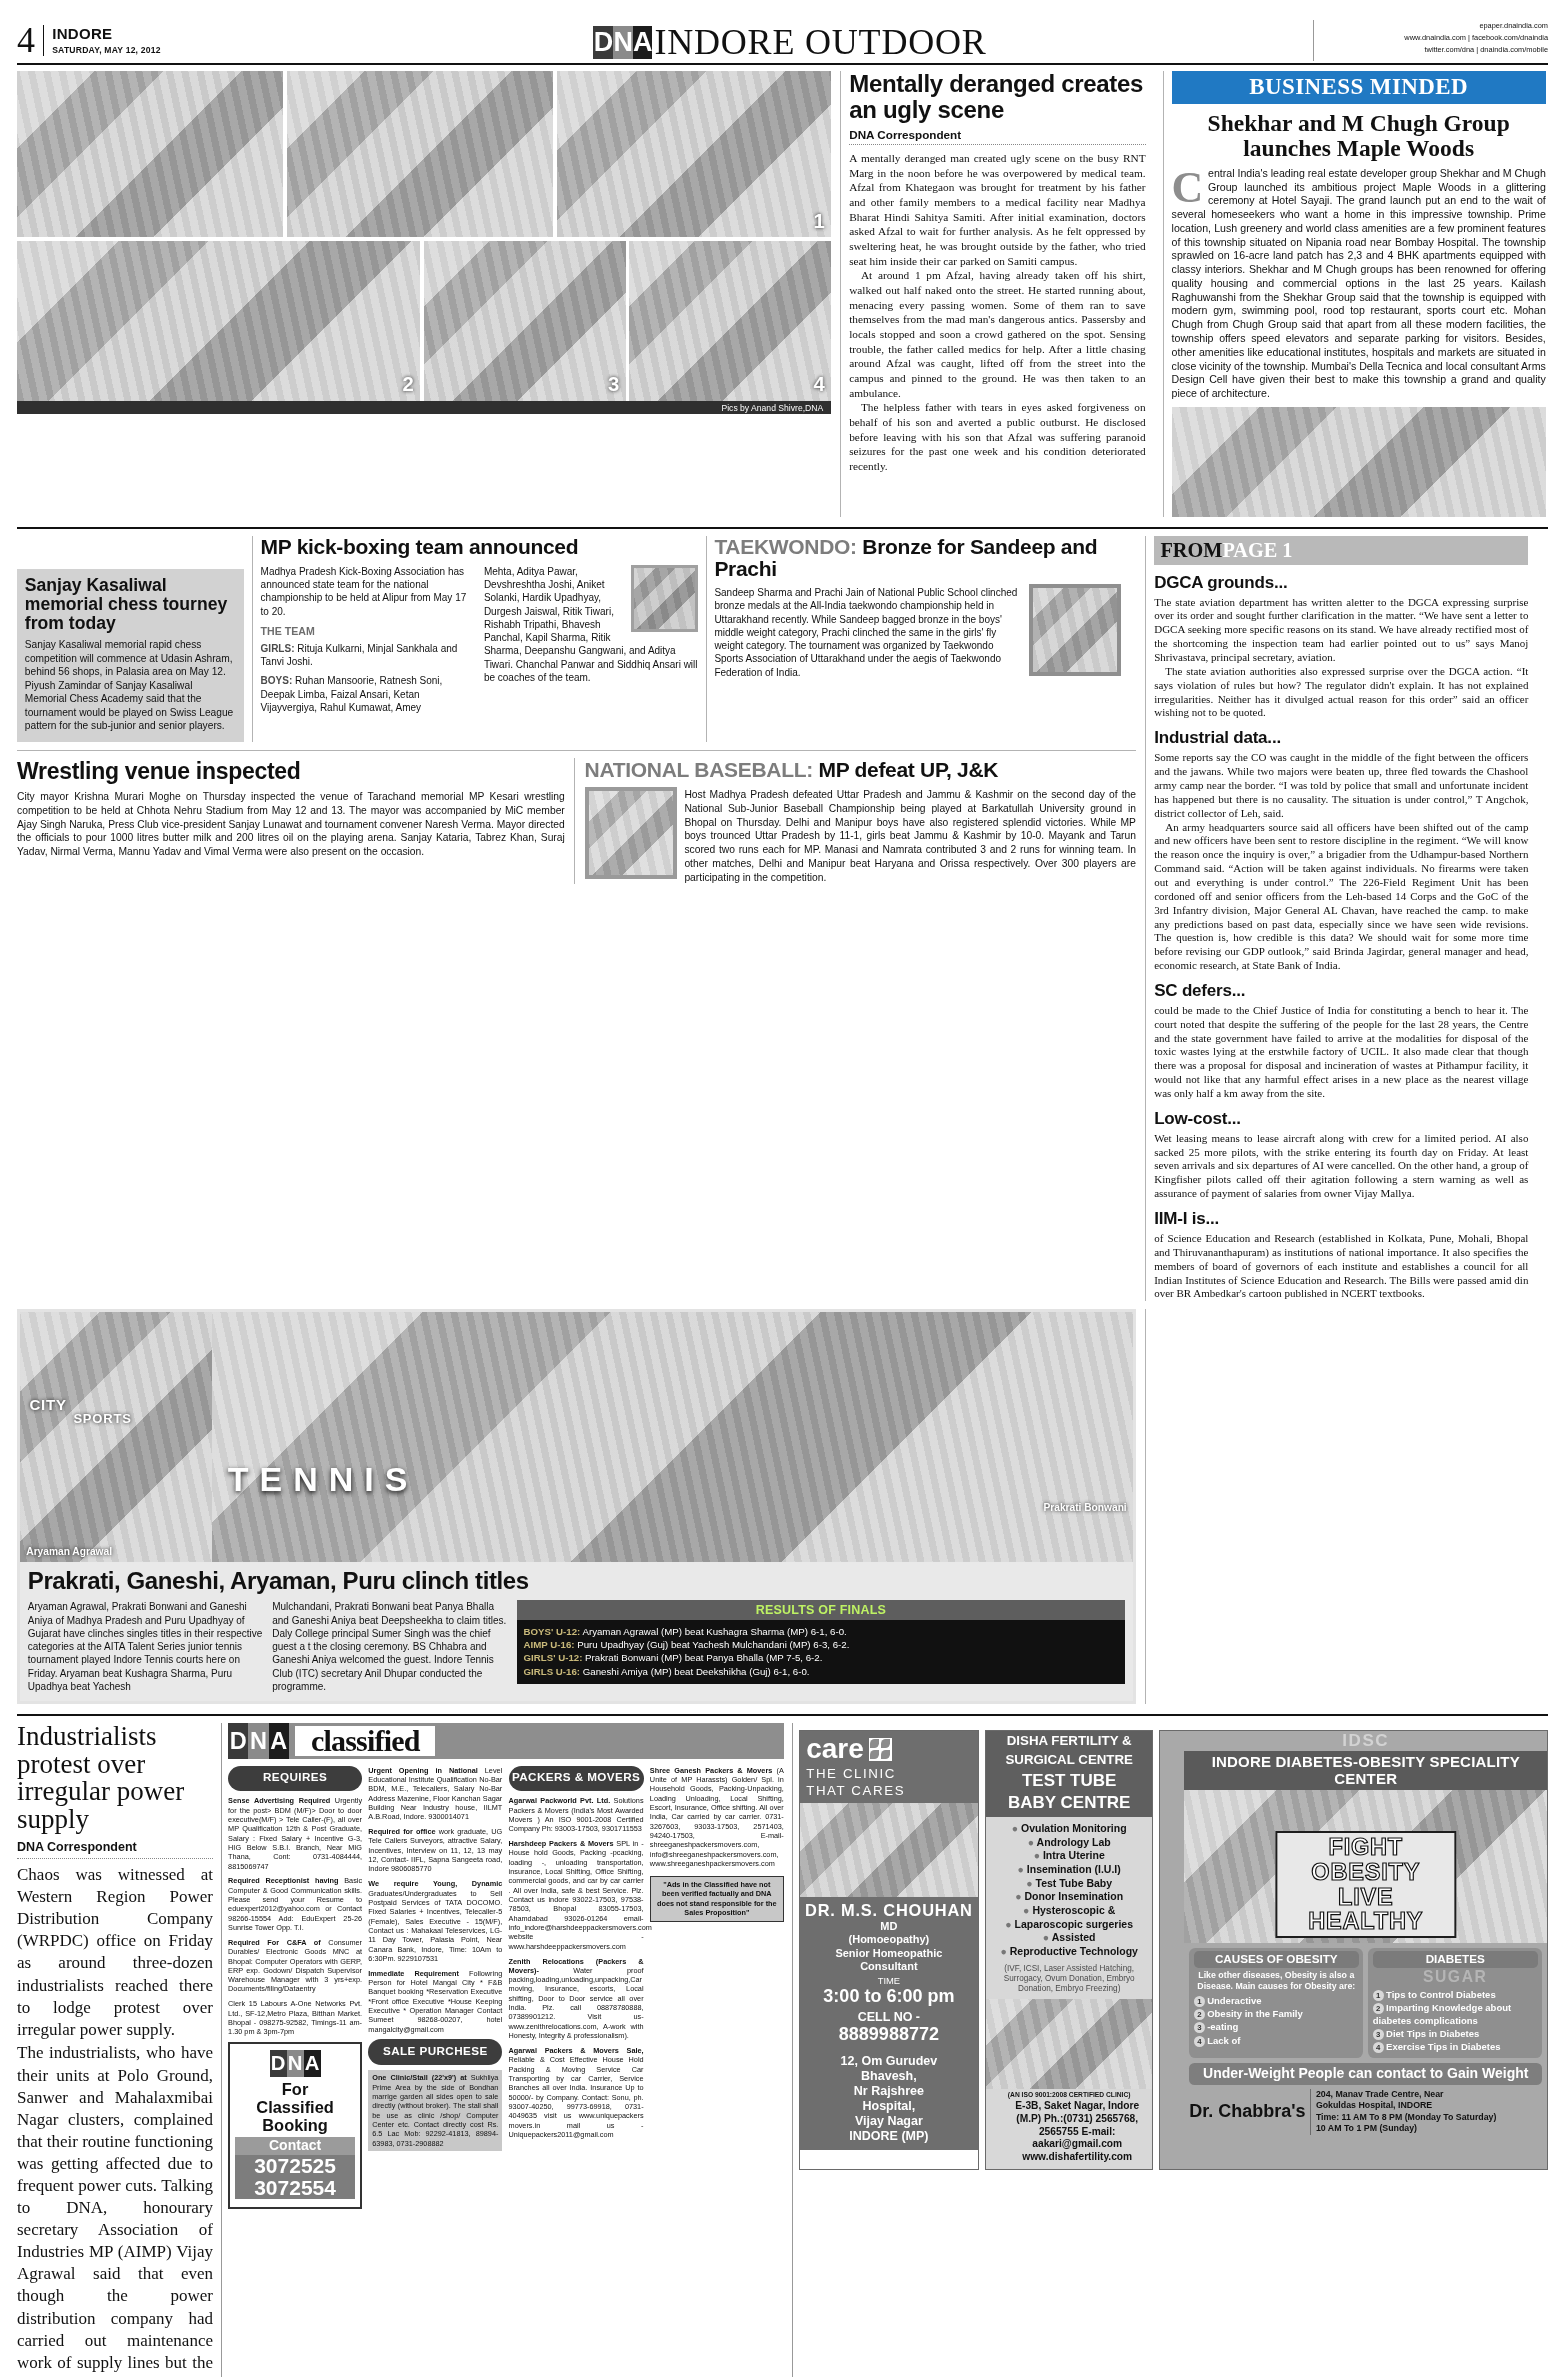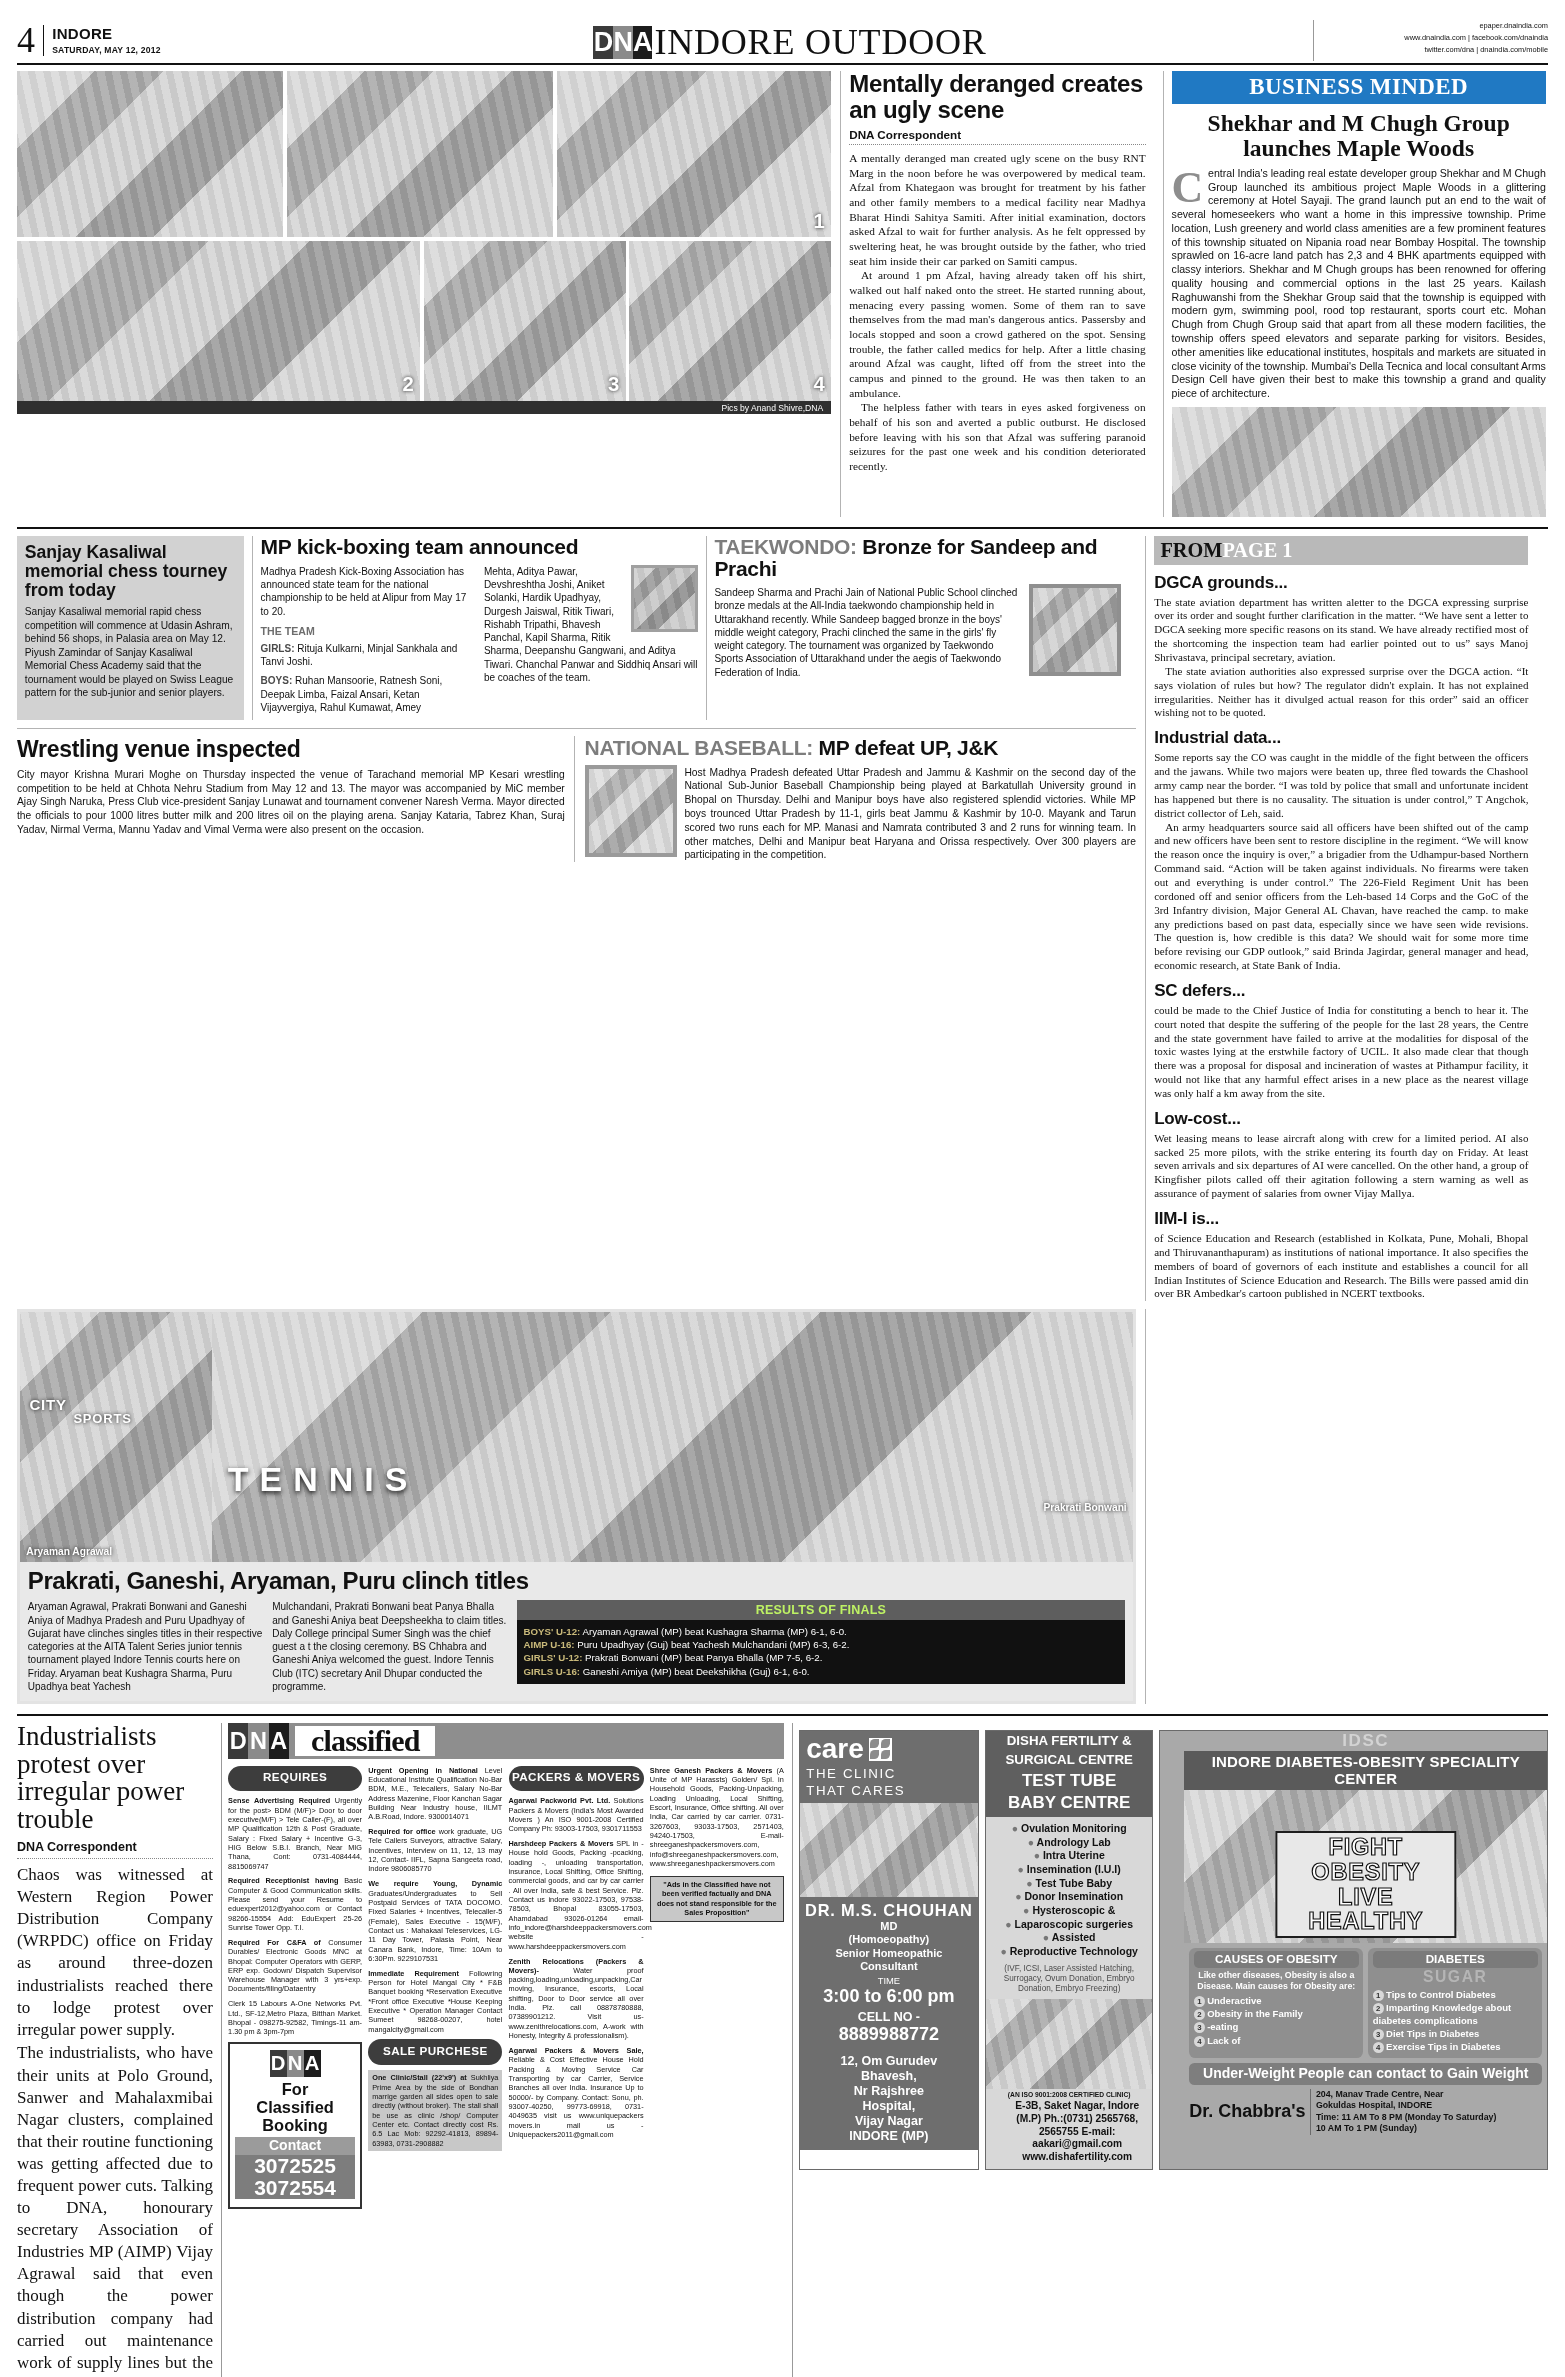--- a/index.html
+++ b/index.html
@@ -67,21 +67,21 @@
   .biz-body { font-size: 10.6px; line-height: 1.30; text-align: justify; margin-top: 6.3px; }
   .dropcap { float: left; font-family: "Liberation Serif", serif; font-size: 44px; line-height: .8; font-weight: bold; color: #8d8d8d; margin: 3.1px 4.7px 0 0; }
   .biz-photo { height: 110px; margin-top: 6.3px; }
 
   
   .sports { display: flex; gap: 9.4px; margin-top: 9.4px; border-top: 2.3px solid #111; padding-top: 7.8px; }
   .sports-left { width: 1119px; }
   .from1 { width: 383px; border-left: 0.8px solid #b3b3b3; padding-left: 7.8px; }
 
   .srow1 { display: flex; gap: 7.8px; }
-  .chess { width: 227px; background: #d2d2d2; padding: 7px 7.8px 9.4px; }
+  .chess { width: 227px; background: #d2d2d2; padding: 7px 7.8px 9.4px; margin-top: 33px; }
   .chess h3 { font-size: 17.6px; line-height: 1.07; font-weight: bold; }
   .chess p { font-size: 10.2px; line-height: 1.32; margin-top: 5.5px; }
 
   .kick { width: 446px; border-left: 0.8px solid #b3b3b3; padding-left: 7.8px; }
   .kick h3 { font-size: 21px; font-weight: bold; letter-spacing: -0.3px; line-height: 1.05; }
   .kick-cols { display: flex; gap: 9.4px; margin-top: 6.3px; }
   .kick-col { flex: 1; font-size: 10px; line-height: 1.33; }
   .kick-col p { margin-bottom: 5.5px; }
   .subhead { font-weight: bold; color: #6d6d6d; font-size: 10.6px; margin: 6.3px 0 3.9px; }
   .lbl { font-weight: bold; color: #4a4a4a; }
@@ -377,21 +377,21 @@
           </div>
         </div>
       </div>
     </div>
     <div class="tennis-right fp"></div>
   </div>
 
   <div class="bottom">
 
     <div class="ind-prot">
-      <h2 class="serif">Industrialists protest over irregular power trouble</h2>
+      <h2 class="serif">Industrialists protest over irregular power supply</h2>
       <div class="byline2">DNA Correspondent</div>
       <p>Chaos was witnessed at Western Region Power Distribution Company (WRPDC) office  on Friday as around three-dozen industrialists  reached there to lodge protest over irregular power supply.</p>
       <p class="ind">The industrialists, who have their units at Polo Ground, Sanwer and Mahalaxmibai Nagar clusters,  complained that their routine functioning was getting affected  due to frequent power cuts. Talking to DNA, honourary secretary Association of Industries MP (AIMP) Vijay Agrawal said that even though the power distribution company had carried out maintenance work of supply lines but the exercise had turned out to be a futile one. “Power cuts are witnessed on daily basis and even if there is a small technical snag linemen also never turn up in time to set things right,” he said. Though the CMD was not available in the office but the officer concerned pacified the industry representatives.</p>
     </div>
 
     <div class="classified">
       <div class="cl-head">
         <span class="cl-dna">
           <span class="dl-d">D</span>
           <span class="dl-n">N</span>

